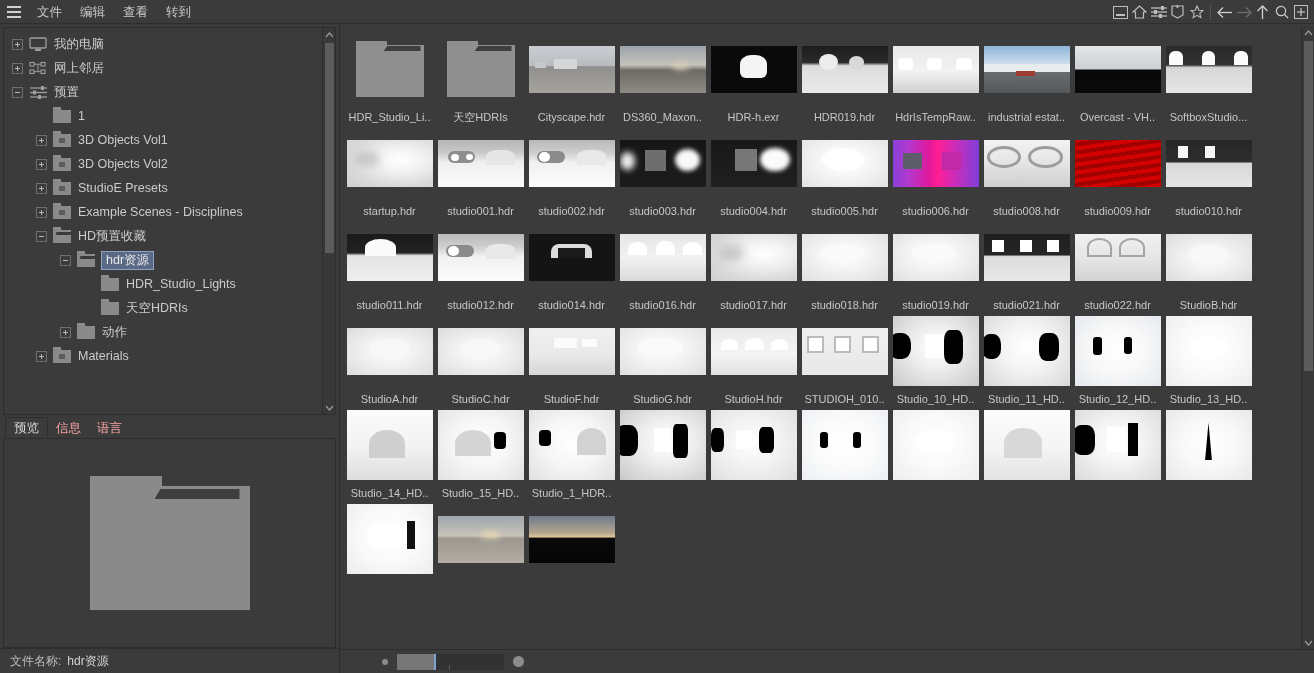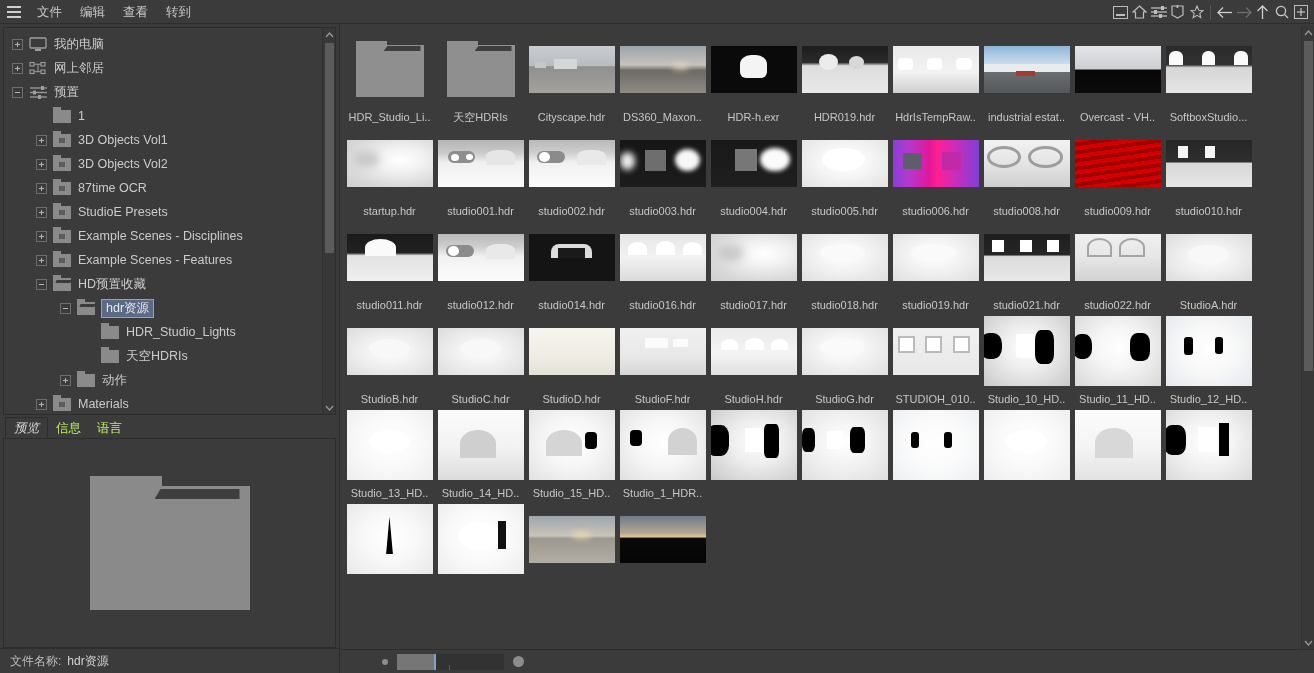--- a/index.html
+++ b/index.html
@@ -75,22 +75,22 @@
   
   .tscroll { width: 13px; flex: 0 0 13px; background: #383838; border-left: 1px solid #2f2f2f;
              position: relative; cursor: pointer; }
   .tscroll .arrow { position: absolute; left: 0; width: 13px; height: 13px; display:flex;align-items:center;justify-content:center;}
   .tscroll .up { top: 0; } .tscroll .down { bottom: 0; }
   .tscroll .thumb { position: absolute; left: 2px; width: 9px; top: 15px; height: 210px; background: #5b5b5b; border-radius: 1px; }
 
   
   .preview-panel { flex: 1 1 auto; display: flex; flex-direction: column; min-height: 0; margin: 4px 3px 0 3px; }
   .ptabs { display: flex; align-items: flex-end; height: 20px; gap: 0; padding-left: 2px; }
-  .ptab { font-size: 12.5px; color: #bef264; padding: 2px 8px 2px 8px; cursor: pointer; }
-  .ptab.active { color: #d8d8d8; background: #3b3b3b; border: 1px solid #2d2d2d; border-bottom: none; font-style: italic; }
+  .ptab { font-size: 12.5px; color: #fca5a5; padding: 2px 8px 2px 8px; cursor: pointer; }
+  .ptab.active { color: #d8d8d8; background: #3b3b3b; border: 1px solid #2d2d2d; border-bottom: none; }
   .pbody { flex: 1 1 auto; border: 1px solid #2d2d2d; background: #3b3b3b; margin-top: -1px;
            display: flex; align-items: center; justify-content: center; min-height: 0; }
   .big-folder { width: 160px; height: 134px; position: relative; }
   .big-folder .bf-main { position:absolute; left:0; bottom:0; width:160px; height:124px; background:#8a8a8a; }
   .big-folder .bf-tab { position:absolute; left:0; top:0; width:72px; height:12px; background:#8a8a8a; }
   .big-folder .bf-slot { position:absolute; left:65px; top:13px; width:85px; height:10px; background:#3e3e3e;
       clip-path: polygon(6px 0, 100% 0, 100% 100%, 0 100%); }
 
   
   .statusbar { height: 25px; flex: 0 0 25px; display: flex; align-items: center;
@@ -287,45 +287,29 @@
                 <span class="folder lock"></span>
               </span>
               <span class="tlabel">3D Objects Vol2</span>
             </div>
             <div class="trow">
               <span style="width: 32px; flex: 0 0 32px;"></span>
               <span class="expander plus"></span>
               <span class="ticon">
                 <span class="folder lock"></span>
               </span>
-              <span class="tlabel">87time OCR</span>
+              <span class="tlabel">StudioE Presets</span>
             </div>
             <div class="trow">
               <span style="width: 32px; flex: 0 0 32px;"></span>
               <span class="expander plus"></span>
               <span class="ticon">
                 <span class="folder lock"></span>
               </span>
-              <span class="tlabel">StudioE Presets</span>
-            </div>
-            <div class="trow">
-              <span style="width: 32px; flex: 0 0 32px;"></span>
-              <span class="expander plus"></span>
-              <span class="ticon">
-                <span class="folder lock"></span>
-              </span>
               <span class="tlabel">Example Scenes - Disciplines</span>
-            </div>
-            <div class="trow">
-              <span style="width: 32px; flex: 0 0 32px;"></span>
-              <span class="expander plus"></span>
-              <span class="ticon">
-                <span class="folder lock"></span>
-              </span>
-              <span class="tlabel">Example Scenes - Features</span>
             </div>
             <div class="trow">
               <span style="width: 32px; flex: 0 0 32px;"></span>
               <span class="expander minus"></span>
               <span class="ticon">
                 <span class="folder open"></span>
               </span>
               <span class="tlabel">HD预置收藏</span>
             </div>
             <div class="trow selected">
@@ -666,70 +650,64 @@
                   </div>
                 </div>
                 <div class="clabel">studio022.hdr</div>
               </div>
               <div class="cell">
                 <div class="thumb-box">
                   <div style="position: relative; overflow: hidden; width: 86px; height: 47px; background: radial-gradient(rgb(253, 253, 253) 0%, rgb(240, 240, 240) 45%, rgb(220, 220, 220) 100%);">
                     <div style="position:absolute;left:26%;top:24%;width:48%;height:40%;background:#f8f8f8;border-radius:50%"></div>
                   </div>
                 </div>
-                <div class="clabel">StudioA.hdr</div>
+                <div class="clabel">StudioB.hdr</div>
               </div>
               <div class="cell">
                 <div class="thumb-box">
                   <div style="position: relative; overflow: hidden; width: 86px; height: 47px; background: radial-gradient(rgb(253, 253, 253) 0%, rgb(240, 240, 240) 45%, rgb(220, 220, 220) 100%);">
                     <div style="position:absolute;left:26%;top:24%;width:48%;height:40%;background:#f8f8f8;border-radius:50%"></div>
                   </div>
                 </div>
-                <div class="clabel">StudioB.hdr</div>
+                <div class="clabel">StudioA.hdr</div>
               </div>
               <div class="cell">
                 <div class="thumb-box">
                   <div style="position: relative; overflow: hidden; width: 86px; height: 47px; background: radial-gradient(rgb(253, 253, 253) 0%, rgb(240, 240, 240) 45%, rgb(220, 220, 220) 100%);">
                     <div style="position:absolute;left:26%;top:24%;width:48%;height:40%;background:#f8f8f8;border-radius:50%"></div>
                   </div>
                 </div>
                 <div class="clabel">StudioC.hdr</div>
-              </div>
-              <div class="cell">
-                <div class="thumb-box">
-                  <div style="position: relative; overflow: hidden; width: 86px; height: 47px; background: linear-gradient(rgb(247, 245, 239) 0%, rgb(239, 236, 228) 60%, rgb(228, 224, 214) 100%);"></div>
-                </div>
-                <div class="clabel">StudioD.hdr</div>
               </div>
               <div class="cell">
                 <div class="thumb-box">
                   <div style="position: relative; overflow: hidden; width: 86px; height: 47px; background: linear-gradient(rgb(240, 240, 240) 0%, rgb(232, 232, 232) 60%, rgb(214, 214, 214) 100%);">
                     <div style="position:absolute;left:30%;top:22%;width:26%;height:22%;background:#fbfbfb"></div>
                     <div style="position:absolute;left:62%;top:24%;width:18%;height:18%;background:#fbfbfb"></div>
                   </div>
                 </div>
                 <div class="clabel">StudioF.hdr</div>
+              </div>
+              <div class="cell">
+                <div class="thumb-box">
+                  <div style="position: relative; overflow: hidden; width: 86px; height: 47px; background: radial-gradient(at 48% 44%, rgb(255, 255, 255) 0%, rgb(244, 244, 244) 38%, rgb(222, 222, 222) 100%);">
+                    <div style="position:absolute;left:22%;top:22%;width:52%;height:38%;background:#fafafa;border-radius:50%"></div>
+                  </div>
+                </div>
+                <div class="clabel">StudioG.hdr</div>
               </div>
               <div class="cell">
                 <div class="thumb-box">
                   <div style="position: relative; overflow: hidden; width: 86px; height: 47px; background: linear-gradient(rgb(234, 234, 234) 0%, rgb(244, 244, 244) 55%, rgb(224, 224, 224) 100%);">
                     <div style="position:absolute;left:12%;top:24%;width:20%;height:24%;background:#fff;border-radius:50% 50% 0 0"></div>
                     <div style="position:absolute;left:40%;top:22%;width:22%;height:26%;background:#fff;border-radius:50% 50% 0 0"></div>
                     <div style="position:absolute;left:70%;top:24%;width:20%;height:24%;background:#fff;border-radius:50% 50% 0 0"></div>
                   </div>
                 </div>
                 <div class="clabel">StudioH.hdr</div>
-              </div>
-              <div class="cell">
-                <div class="thumb-box">
-                  <div style="position: relative; overflow: hidden; width: 86px; height: 47px; background: radial-gradient(at 48% 44%, rgb(255, 255, 255) 0%, rgb(244, 244, 244) 38%, rgb(222, 222, 222) 100%);">
-                    <div style="position:absolute;left:22%;top:22%;width:52%;height:38%;background:#fafafa;border-radius:50%"></div>
-                  </div>
-                </div>
-                <div class="clabel">StudioG.hdr</div>
               </div>
               <div class="cell">
                 <div class="thumb-box">
                   <div style="position: relative; overflow: hidden; width: 86px; height: 47px; background: linear-gradient(rgb(240, 240, 240) 0%, rgb(232, 232, 232) 100%);">
                     <div style="position:absolute;left:6%;top:18%;width:20%;height:36%;background:#fff;border:2px solid #bbb"></div>
                     <div style="position:absolute;left:38%;top:18%;width:20%;height:36%;background:#fff;border:2px solid #bbb"></div>
                     <div style="position:absolute;left:70%;top:18%;width:20%;height:36%;background:#fff;border:2px solid #bbb"></div>
                   </div>
                 </div>
                 <div class="clabel">STUDIOH_010..</div>

